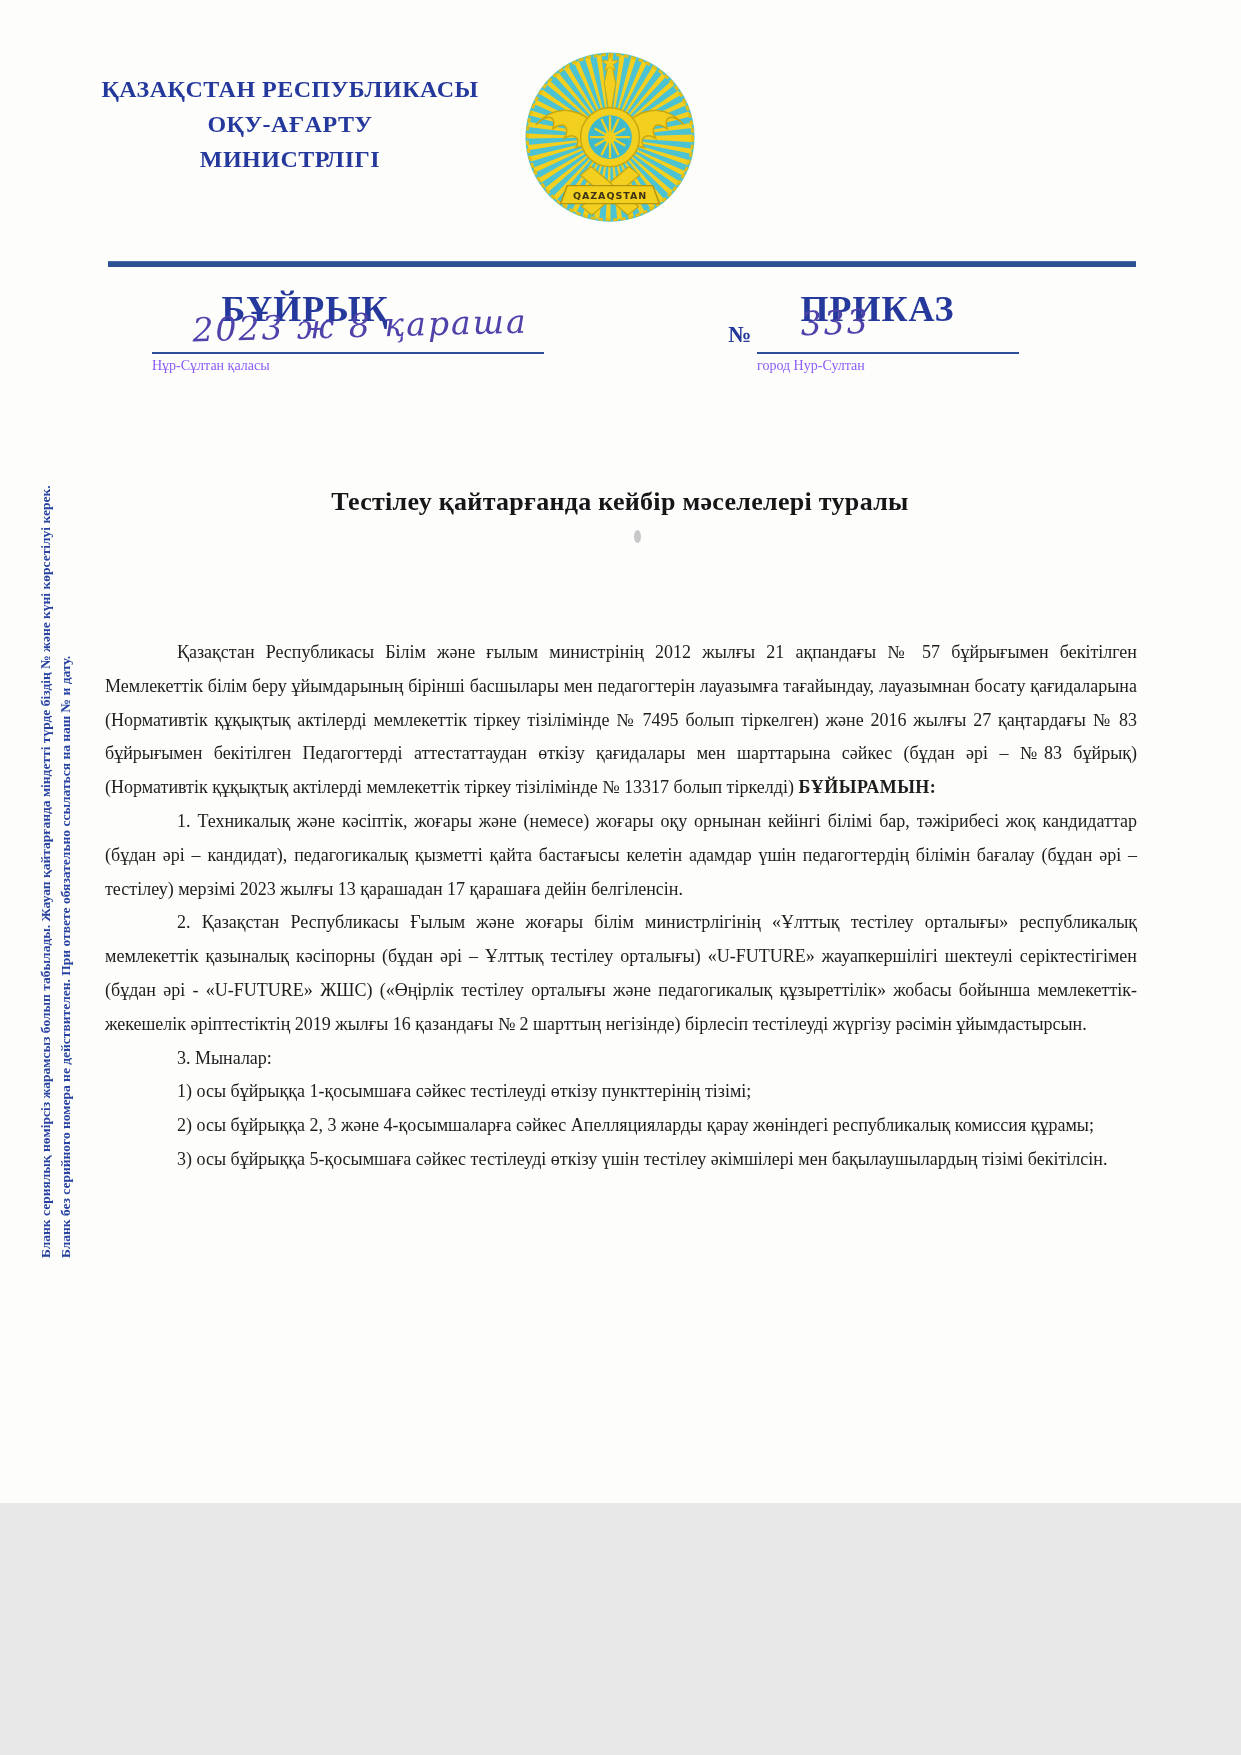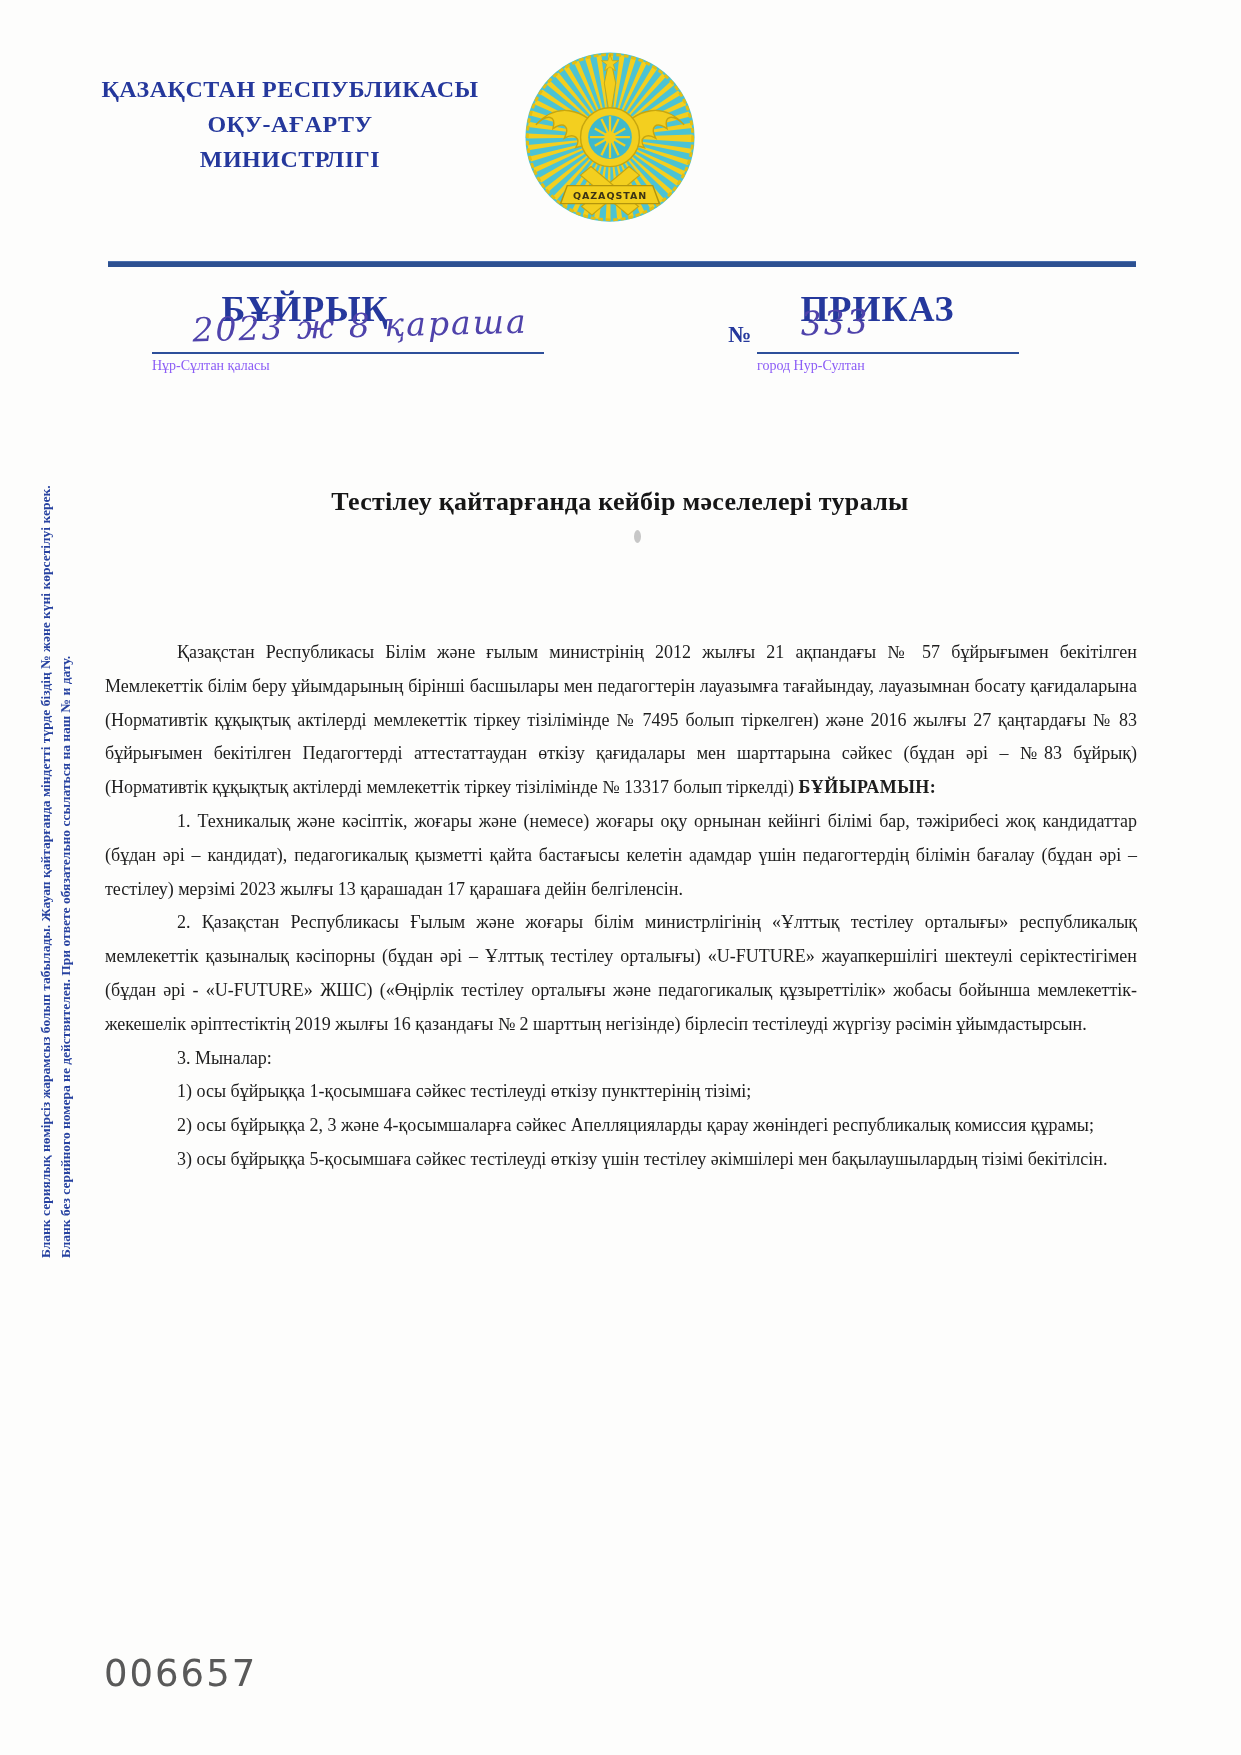--- a/index.html
+++ b/index.html
@@ -1,17 +1,17 @@
 <!DOCTYPE html>
 <html><head>
 <meta charset="utf-8">
 <style>
   html,body{margin:0;padding:0;background:#e8e8e8;}
   .page{
-    position:relative; width:1241px; height:1755px; margin:0 auto;
+    position:relative; width:1241px; height:1503px; margin:0 auto;
     background:#fdfdfc; overflow:hidden;
     font-family:"Liberation Serif", serif; color:#1f1f1f;
   }
   
   .org-block{
     position:absolute; text-align:center; font-weight:bold;
     color:#25389c; font-size:24px; line-height:35px; letter-spacing:.5px;
   }
   .org-left{ left:100px; top:72px;  width:380px; }
   .org-right{ left:698px; top:76px; width:440px; }

